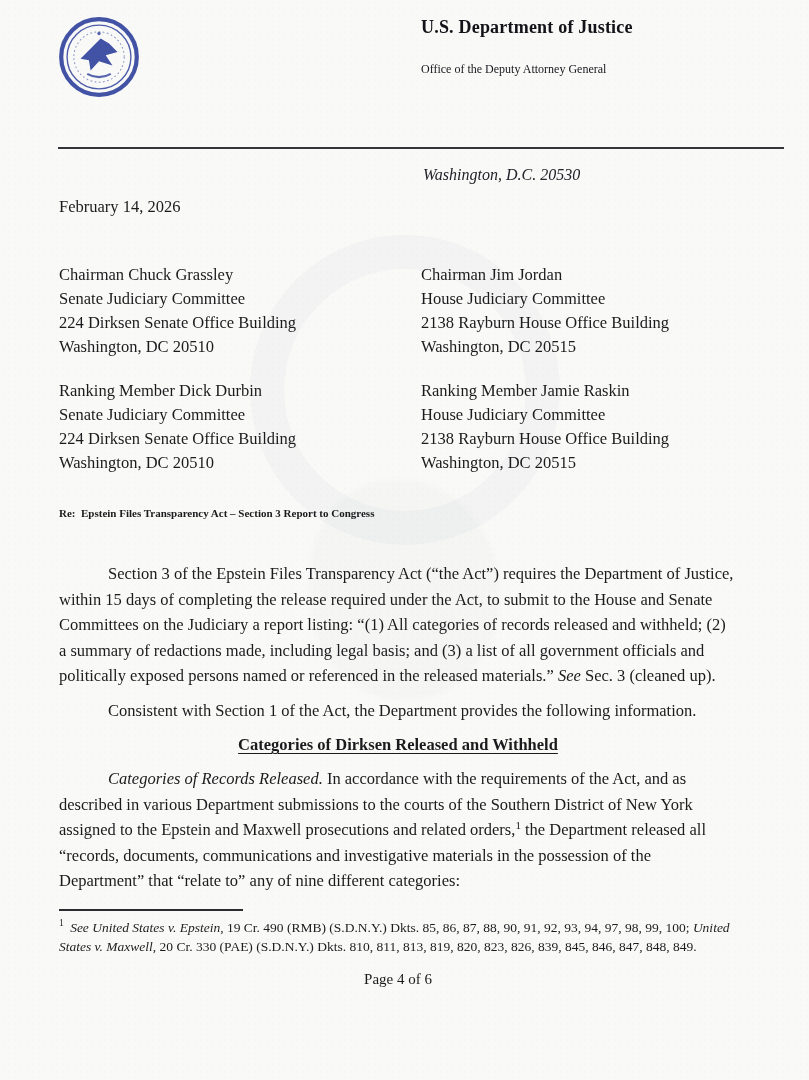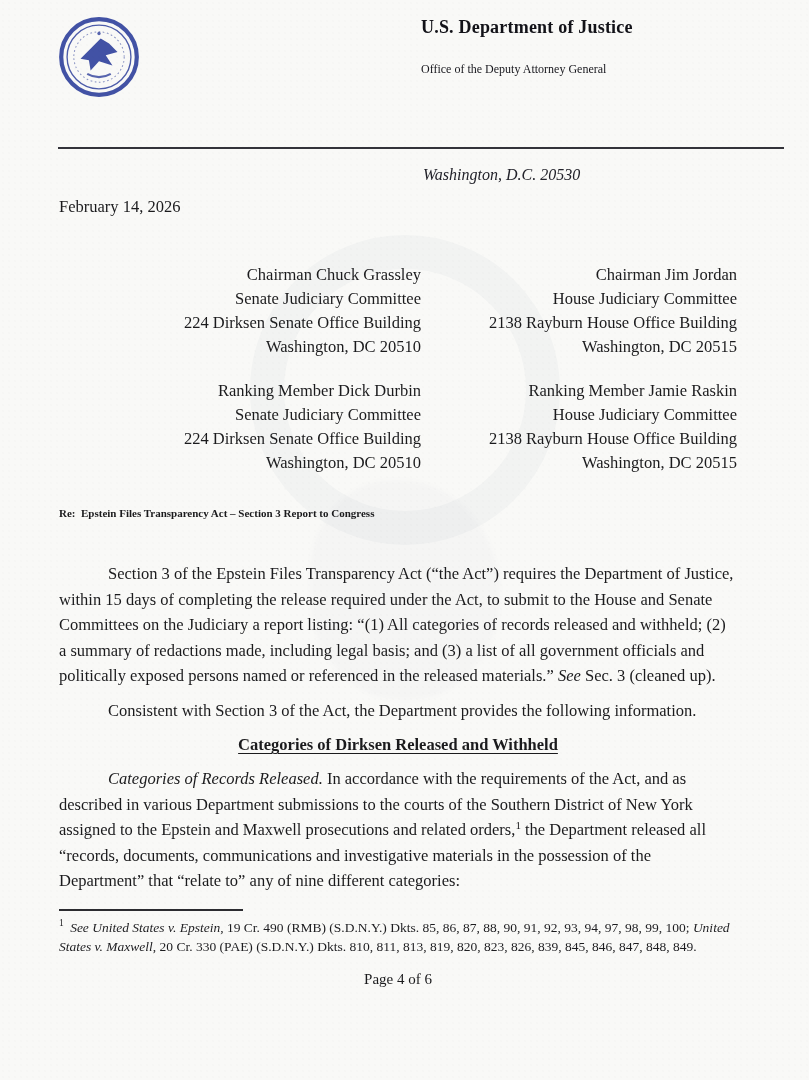--- a/index.html
+++ b/index.html
@@ -51,21 +51,21 @@
   .lh-city {
     position:absolute; left:423px; top:166px;
     font-style:italic; font-size:16px; color:#22222a;
   }
 
   
   .content { position:absolute; left:59px; top:197px; width:678px; }
   .date { font-size:16.5px; }
   .addr-row { display:flex; margin-top:46px; }
   .addr-row.second { margin-top:20px; }
-  .addr { width:362px; font-size:16.5px; line-height:24px;text-align:right; }
+  .addr { width:362px; font-size:16.5px; line-height:24px; }
   .addr:last-child { width:316px; }
   .subject { margin-top:32px; font-weight:bold; font-size:11px; white-space:pre-wrap; }
   .para { margin-top:42px; font-size:16.5px; line-height:25.5px; text-indent:49px; }
   .para.tight { margin-top:9px; }
   .heading {
     margin-top:9px; text-align:center;
     font-weight:bold; font-size:16.5px; line-height:25px;
     text-decoration:underline;
     text-underline-offset:3px;
   }
@@ -129,21 +129,21 @@
           <div>Ranking Member Jamie Raskin</div>
           <div>House Judiciary Committee</div>
           <div>2138 Rayburn House Office Building</div>
           <div>Washington, DC 20515</div>
         </div>
     </div>
 
     <div class="subject">Re:  Epstein Files Transparency Act – Section 3 Report to Congress</div>
 
     <p class="para"><span>Section 3 of the Epstein Files Transparency Act (“the Act”) requires the Department of Justice, within 15 days of completing the release required under the Act, to submit to the House and Senate Committees on the Judiciary a report listing: “(1) All categories of records released and withheld; (2) a summary of redactions made, including legal basis; and (3) a list of all government officials and politically exposed persons named or referenced in the released materials.” </span><span class="it">See</span><span> Sec. 3 (cleaned up).</span></p>
-    <p class="para tight"><span>Consistent with Section 3 of the Act, the Department provides the following information.</span></p>
+    <p class="para tight"><span>Consistent with Section 1 of the Act, the Department provides the following information.</span></p>
 
     <div class="heading">Categories of Dirksen Released and Withheld</div>
 
     <p class="para tight"><span class="it">Categories of Records Released.</span><span> In accordance with the requirements of the Act, and as described in various Department submissions to the courts of the Southern District of New York assigned to the Epstein and Maxwell prosecutions and related orders,</span><sup>1</sup><span> the Department released all “records, documents, communications and investigative materials in the possession of the Department” that “relate to” any of nine different categories:</span></p>
 
     <div class="footnote">
       <div class="fn-rule"></div>
       <div class="fn-text"><sup>1</sup><span> </span><span class="it">See United States v. Epstein</span><span>, 19 Cr. 490 (RMB) (S.D.N.Y.) Dkts. 85, 86, 87, 88, 90, 91, 92, 93, 94, 97, 98, 99, 100; </span><span class="it">United States v. Maxwell</span><span>, 20 Cr. 330 (PAE) (S.D.N.Y.) Dkts. 810, 811, 813, 819, 820, 823, 826, 839, 845, 846, 847, 848, 849.</span></div>
     </div>
 

